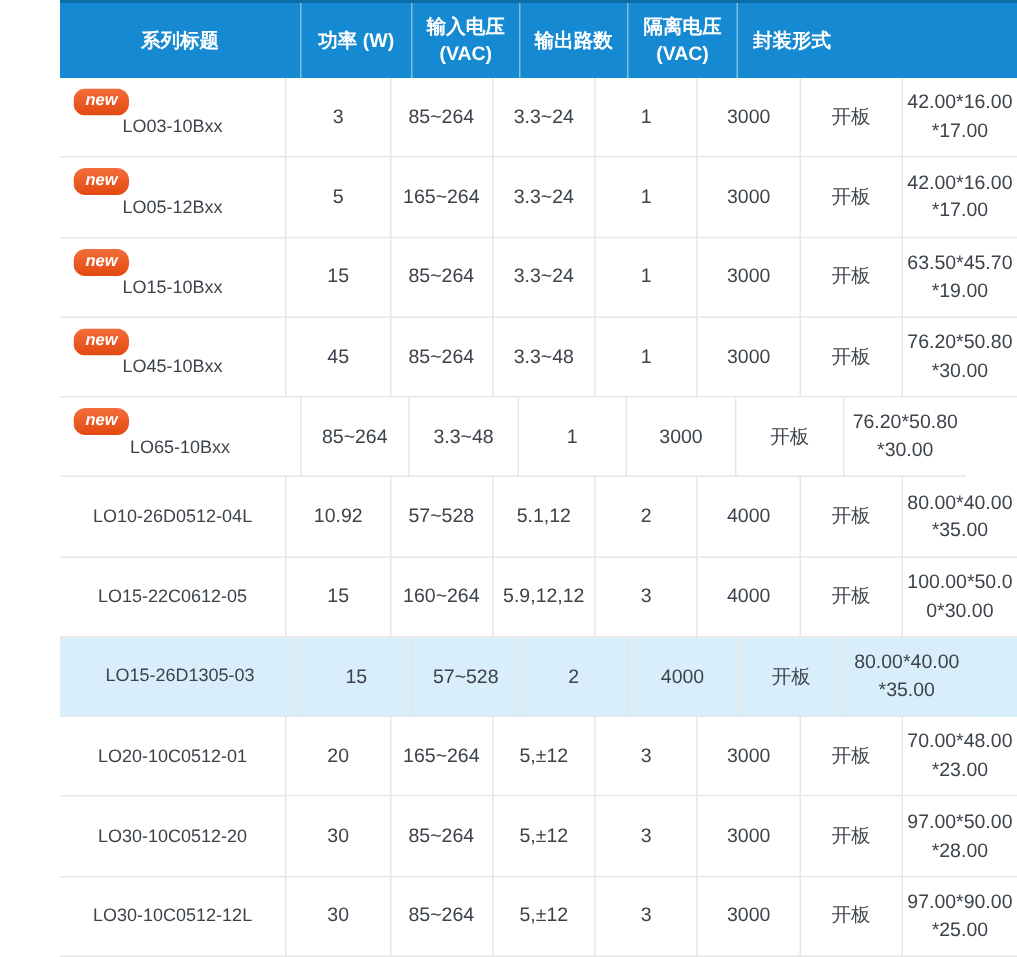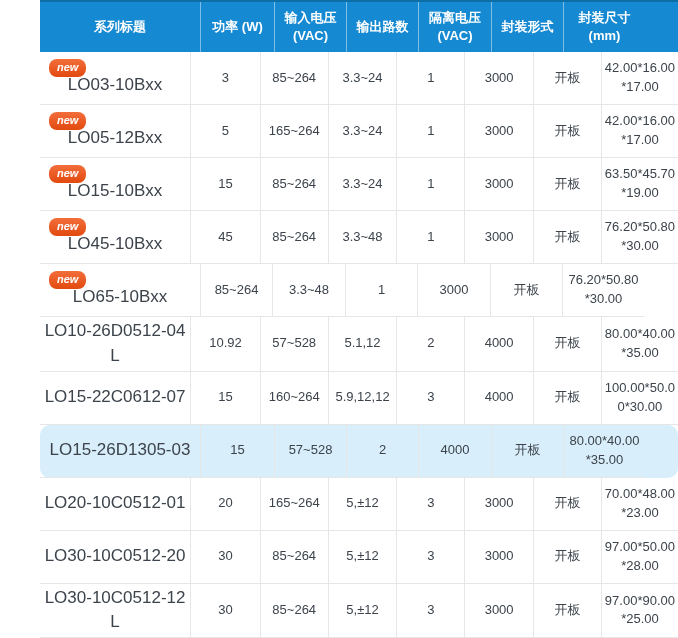--- a/index.html
+++ b/index.html
@@ -22,21 +22,21 @@
   .th {
     display: flex; align-items: center; justify-content: center;
     text-align: center; line-height: 1.35; padding: 2px 5px;
     border-right: 1px solid rgba(255,255,255,0.45);
   }
   .th:last-child { border-right: none; }
 
   
   .tbody { display: flex; flex-direction: column; flex: 1; }
   .row { display: flex; flex: 1; font-size: 13px; background: #ffffff; }
-  .row.highlighted { background: var(--highlight-bg, #d8eefa); border-radius: 10px; }
+  .row.highlighted { background: var(--highlight-bg, #d8eefa); }
   .cell {
     display: flex; align-items: center; justify-content: center;
     text-align: center; line-height: 1.45; padding: 2px 3px;
     border-right: 1px solid var(--grid-border, #e6e6e6);
     border-bottom: 1px solid var(--grid-border, #e6e6e6);
     word-break: break-all;
   }
   .cell:last-child { border-right: none; }
 
   
@@ -48,34 +48,33 @@
   
   .badge {
     display: none; position: absolute; top: 7px; left: 9px;
     background: var(--badge-bg, #f04e10);
     background-image: linear-gradient(180deg, rgba(255,255,255,0.18), rgba(0,0,0,0.06));
     color: #ffffff; font-style: italic; font-weight: bold; font-size: 11px;
     line-height: 1; padding: 3px 8px 4px 8px; border-radius: 8px;
   }
   .row.is-new .badge { display: block; }
   .row.is-new .series-name { margin-top: 14px; }
-  .series-name { font-size: 17px; }
+  .series-name { font-size: 12px; }
 </style>
 </head>
 <body>
 
 <div class="spec-table">
   <div class="thead">
     <div class="th c0">系列标题</div>
     <div class="th c1">功率 (W)</div>
     <div class="th c2">输入电压 (VAC)</div>
     <div class="th c4">输出路数</div>
     <div class="th c5">隔离电压 (VAC)</div>
     <div class="th c6">封装形式</div>
-    <div class="th c7">封装尺寸 (mm)</div>
   </div>
   <div class="tbody">
   <div class="row is-new">
     <div class="cell c0">
       <span class="badge">new</span>
       <span class="series-name">LO03-10Bxx</span>
     </div>
     <div class="cell c1 val">3</div>
     <div class="cell c2 val">85~264</div>
     <div class="cell c3 val">3.3~24</div>
@@ -150,21 +149,21 @@
     <div class="cell c3 val">5.1,12</div>
     <div class="cell c4 val">2</div>
     <div class="cell c5 val">4000</div>
     <div class="cell c6 val">开板</div>
     <div class="cell c7 val">80.00*40.00*35.00</div>
   </div>
 
   <div class="row">
     <div class="cell c0">
 
-      <span class="series-name">LO15-22C0612-07</span>
+      <span class="series-name">LO15-22C0612-05</span>
     </div>
     <div class="cell c1 val">15</div>
     <div class="cell c2 val">160~264</div>
     <div class="cell c3 val">5.9,12,12</div>
     <div class="cell c4 val">3</div>
     <div class="cell c5 val">4000</div>
     <div class="cell c6 val">开板</div>
     <div class="cell c7 val">100.00*50.00*30.00</div>
   </div>
 

